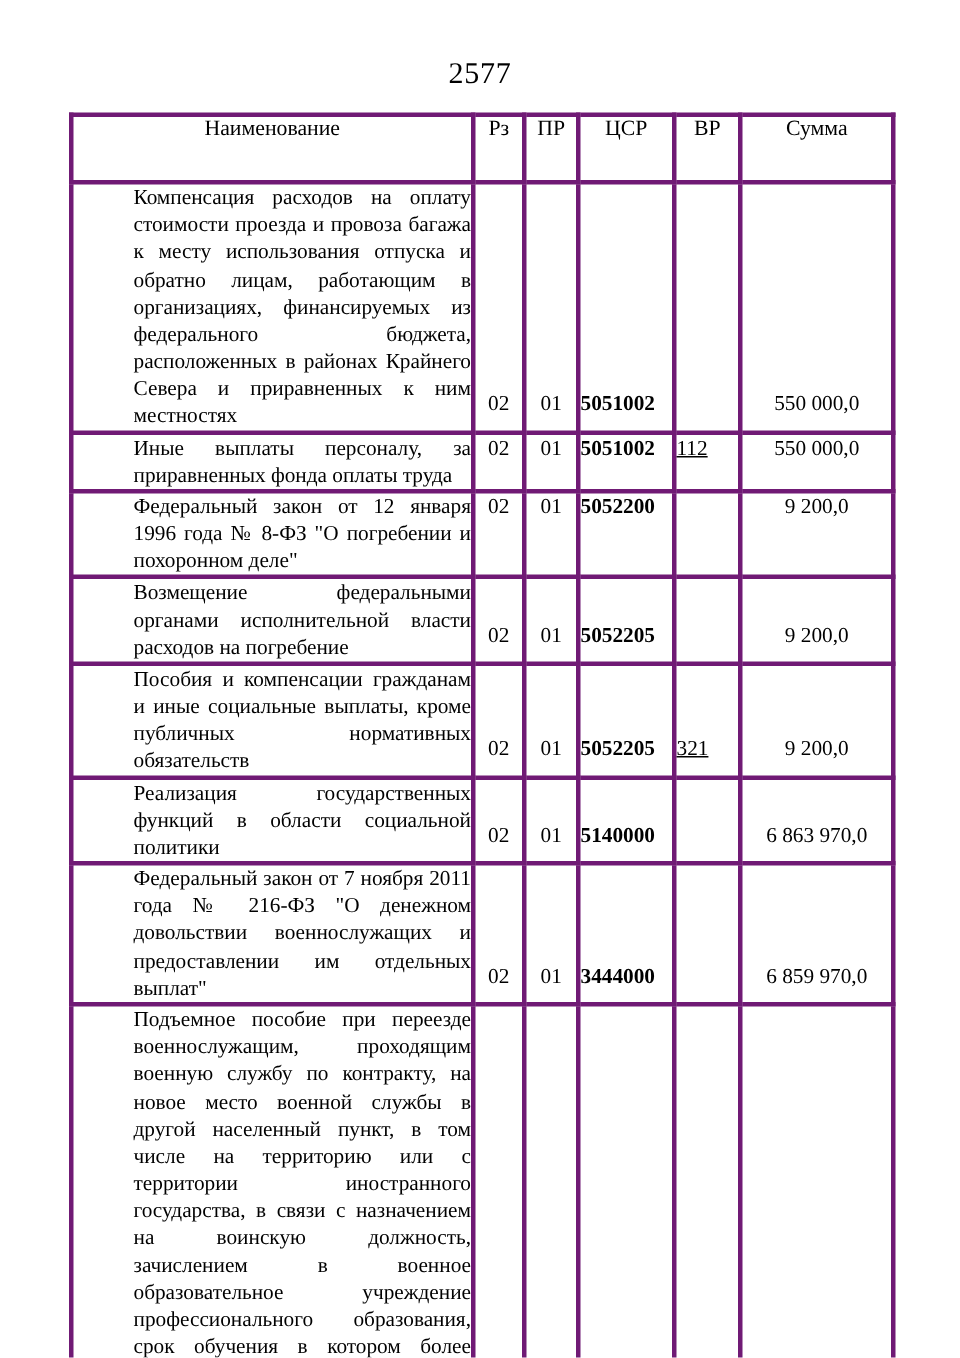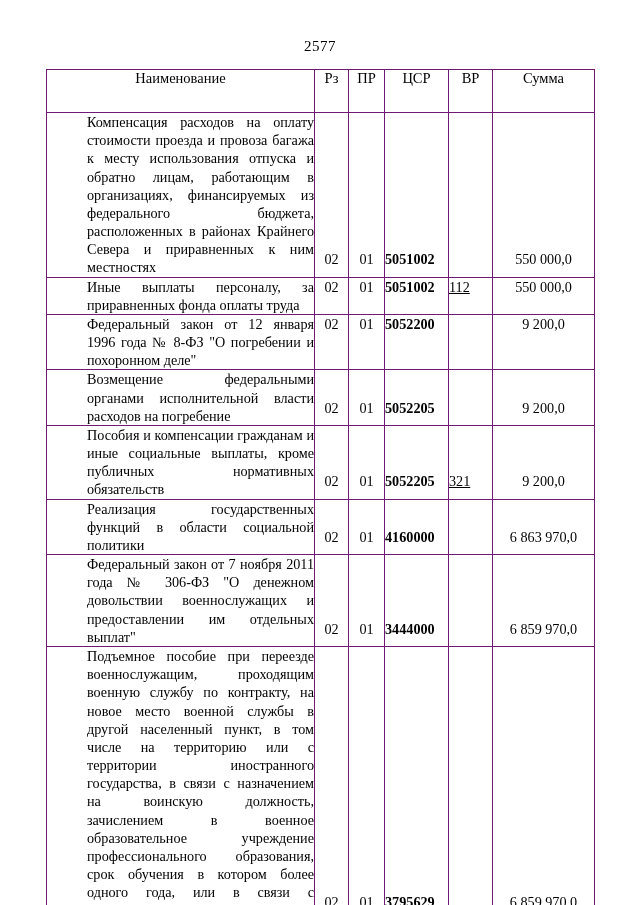--- a/index.html
+++ b/index.html
@@ -15,35 +15,35 @@
     position: relative;
   }
   .page {
     width: 640px;
     height: 905px;
     position: relative;
     box-sizing: border-box;
   }
   .page-number {
     text-align: center;
-    font-size: 15px;
+    font-size: 20px;
     padding-top: 38px;
     letter-spacing: 0.5px;
   }
   .table-wrap {
     margin: 14px 46px 0 46px;
   }
   table.doc-table {
     border-collapse: collapse;
     width: 548px;
     table-layout: fixed;
   }
   table.doc-table td,
   table.doc-table th {
-    border: 1px solid #701a75;
+    border: 3px solid #701a75;
     vertical-align: top;
     padding: 0;
   }
   thead th {
     font-weight: normal;
     font-size: 14.5px;
     text-align: center;
     height: 42px;
     vertical-align: middle;
     padding: 2px 2px;
@@ -180,28 +180,28 @@
           <td class="cell-vr align-bottom">321</td>
           <td class="cell-sum align-bottom">9 200,0</td>
         </tr>
 
         <tr>
           <td class="cell-name">
               <span>Реализация государственных функций в области социальной политики</span>
             </td>
           <td class="cell-num align-bottom">02</td>
           <td class="cell-num align-bottom">01</td>
-          <td class="cell-code align-bottom">4160000</td>
+          <td class="cell-code align-bottom">5140000</td>
           <td class="cell-vr align-bottom"></td>
           <td class="cell-sum align-bottom">6 863 970,0</td>
         </tr>
 
         <tr>
           <td class="cell-name">
-              <span>Федеральный закон от 7 ноября 2011 года № 306-ФЗ "О денежном довольствии военнослужащих и предоставлении им отдельных выплат"</span>
+              <span>Федеральный закон от 7 ноября 2011 года № 216-ФЗ "О денежном довольствии военнослужащих и предоставлении им отдельных выплат"</span>
             </td>
           <td class="cell-num align-bottom">02</td>
           <td class="cell-num align-bottom">01</td>
           <td class="cell-code align-bottom">3444000</td>
           <td class="cell-vr align-bottom"></td>
           <td class="cell-sum align-bottom">6 859 970,0</td>
         </tr>
 
         <tr>
           <td class="cell-name">

